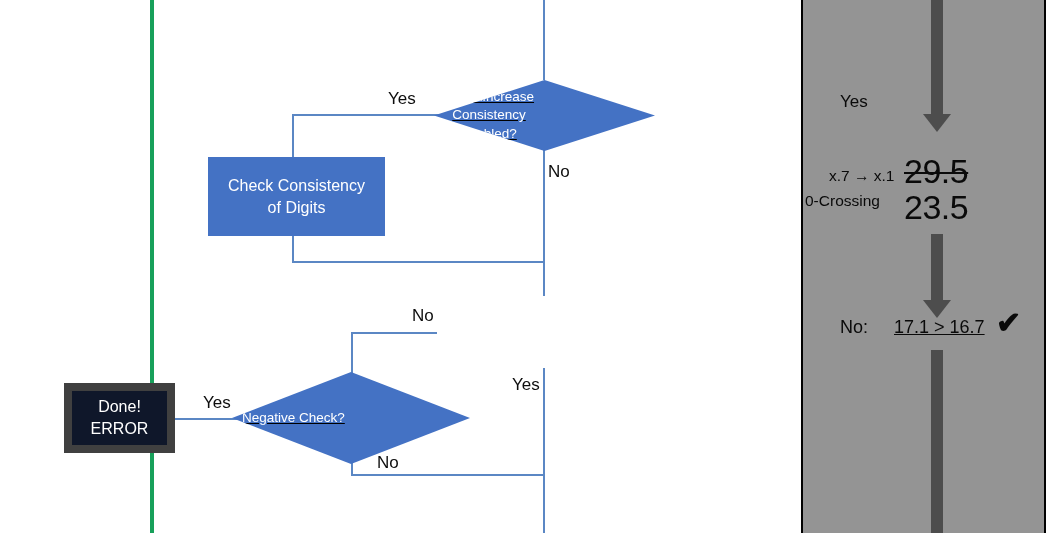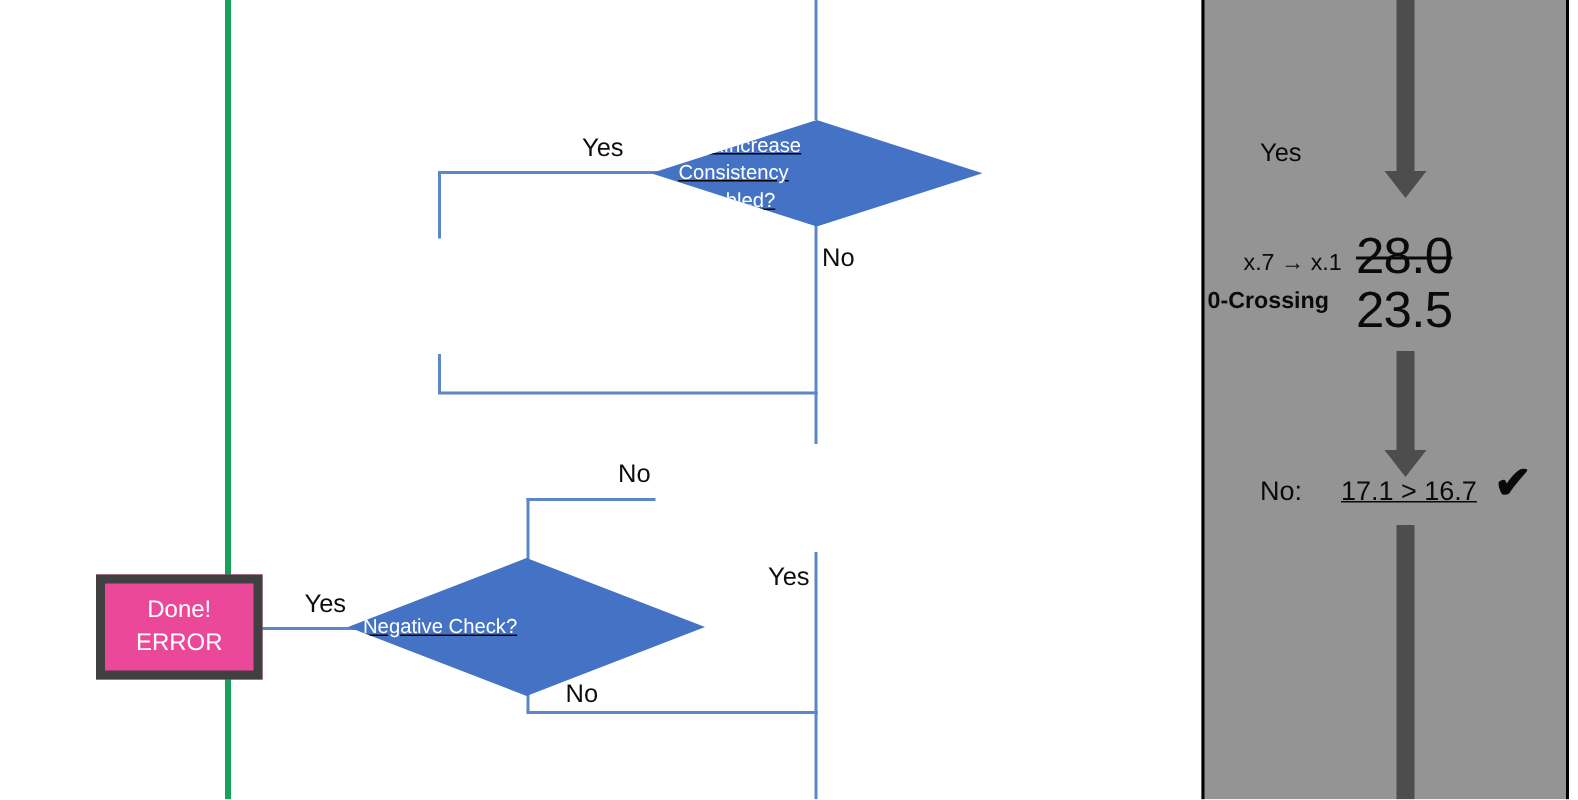--- a/index.html
+++ b/index.html
@@ -69,22 +69,22 @@
     color: #ffffff;
     font-size: 16px;
     line-height: 1.35;
     text-align: center;
     white-space: pre-line;
   }
 
   
   .term-box {
     position: absolute;
-    background: #ec4899;
-    border: 6px solid #404040;
+    background: #0f172a;
+    border: 8px solid #404040;
     display: flex;
     align-items: center;
     justify-content: center;
     z-index: 7;
     box-sizing: border-box;
   }
   .term-box .tlabel {
     color: #ffffff;
     font-size: 16px;
     line-height: 1.4;
@@ -168,20 +168,24 @@
   <div class="conn conn-v" style="left:543px; top:474px; height:59px;"></div>
 
   <div class="green-rule"></div>
 
   <div class="diamond" style="left:434px; top:80px; width:221px; height:71px;">
     <span class="dlabel">CheckIncrease
 Consistency
 enabled?</span>
   </div>
 
+  <div class="proc-box" style="left:208px; top:157px; width:177px; height:79px;">
+    <span class="blabel">Check Consistency
+of Digits</span>
+  </div>
 
 
   <div class="diamond" style="left:232px; top:372px; width:238px; height:92px;">
     <span class="dlabel">Negative Check?</span>
   </div>
 
   <div class="term-box" style="left:64px; top:383px; width:111px; height:70px;">
     <span class="tlabel">Done!
 ERROR</span>
   </div>
@@ -200,23 +204,23 @@
 
   <div class="panel">
 
     <div class="panel-shaft" style="left:128px; top:0px; width:12px; height:118px;"></div>
     <div class="panel-arrowhead" style="left:120px; top:114px;"></div>
 
     <div class="panel-text p-yes" style="left:37px; top:93px;">Yes</div>
 
     <div class="panel-text p-small" style="left:26px; top:168px;">x.7 → x.1</div>
 
-    <div class="panel-text p-small" style="left:2px; top:193px;font-weight:bold;">0-Crossing</div>
-
-    <div class="panel-text p-big struck" style="left:101px; top:154px;">28.0</div>
+    <div class="panel-text p-small" style="left:2px; top:193px;">0-Crossing</div>
+
+    <div class="panel-text p-big struck" style="left:101px; top:154px;">29.5</div>
 
     <div class="panel-text p-big" style="left:101px; top:190px;">23.5</div>
 
     <div class="panel-shaft" style="left:128px; top:234px; width:12px; height:72px;"></div>
     <div class="panel-arrowhead" style="left:120px; top:300px;"></div>
 
     <div class="panel-text p-mid" style="left:37px; top:318px;">No:</div>
 
     <div class="panel-text p-mid" style="left:91px; top:318px;text-decoration:underline;">17.1 &gt; 16.7</div>
 

